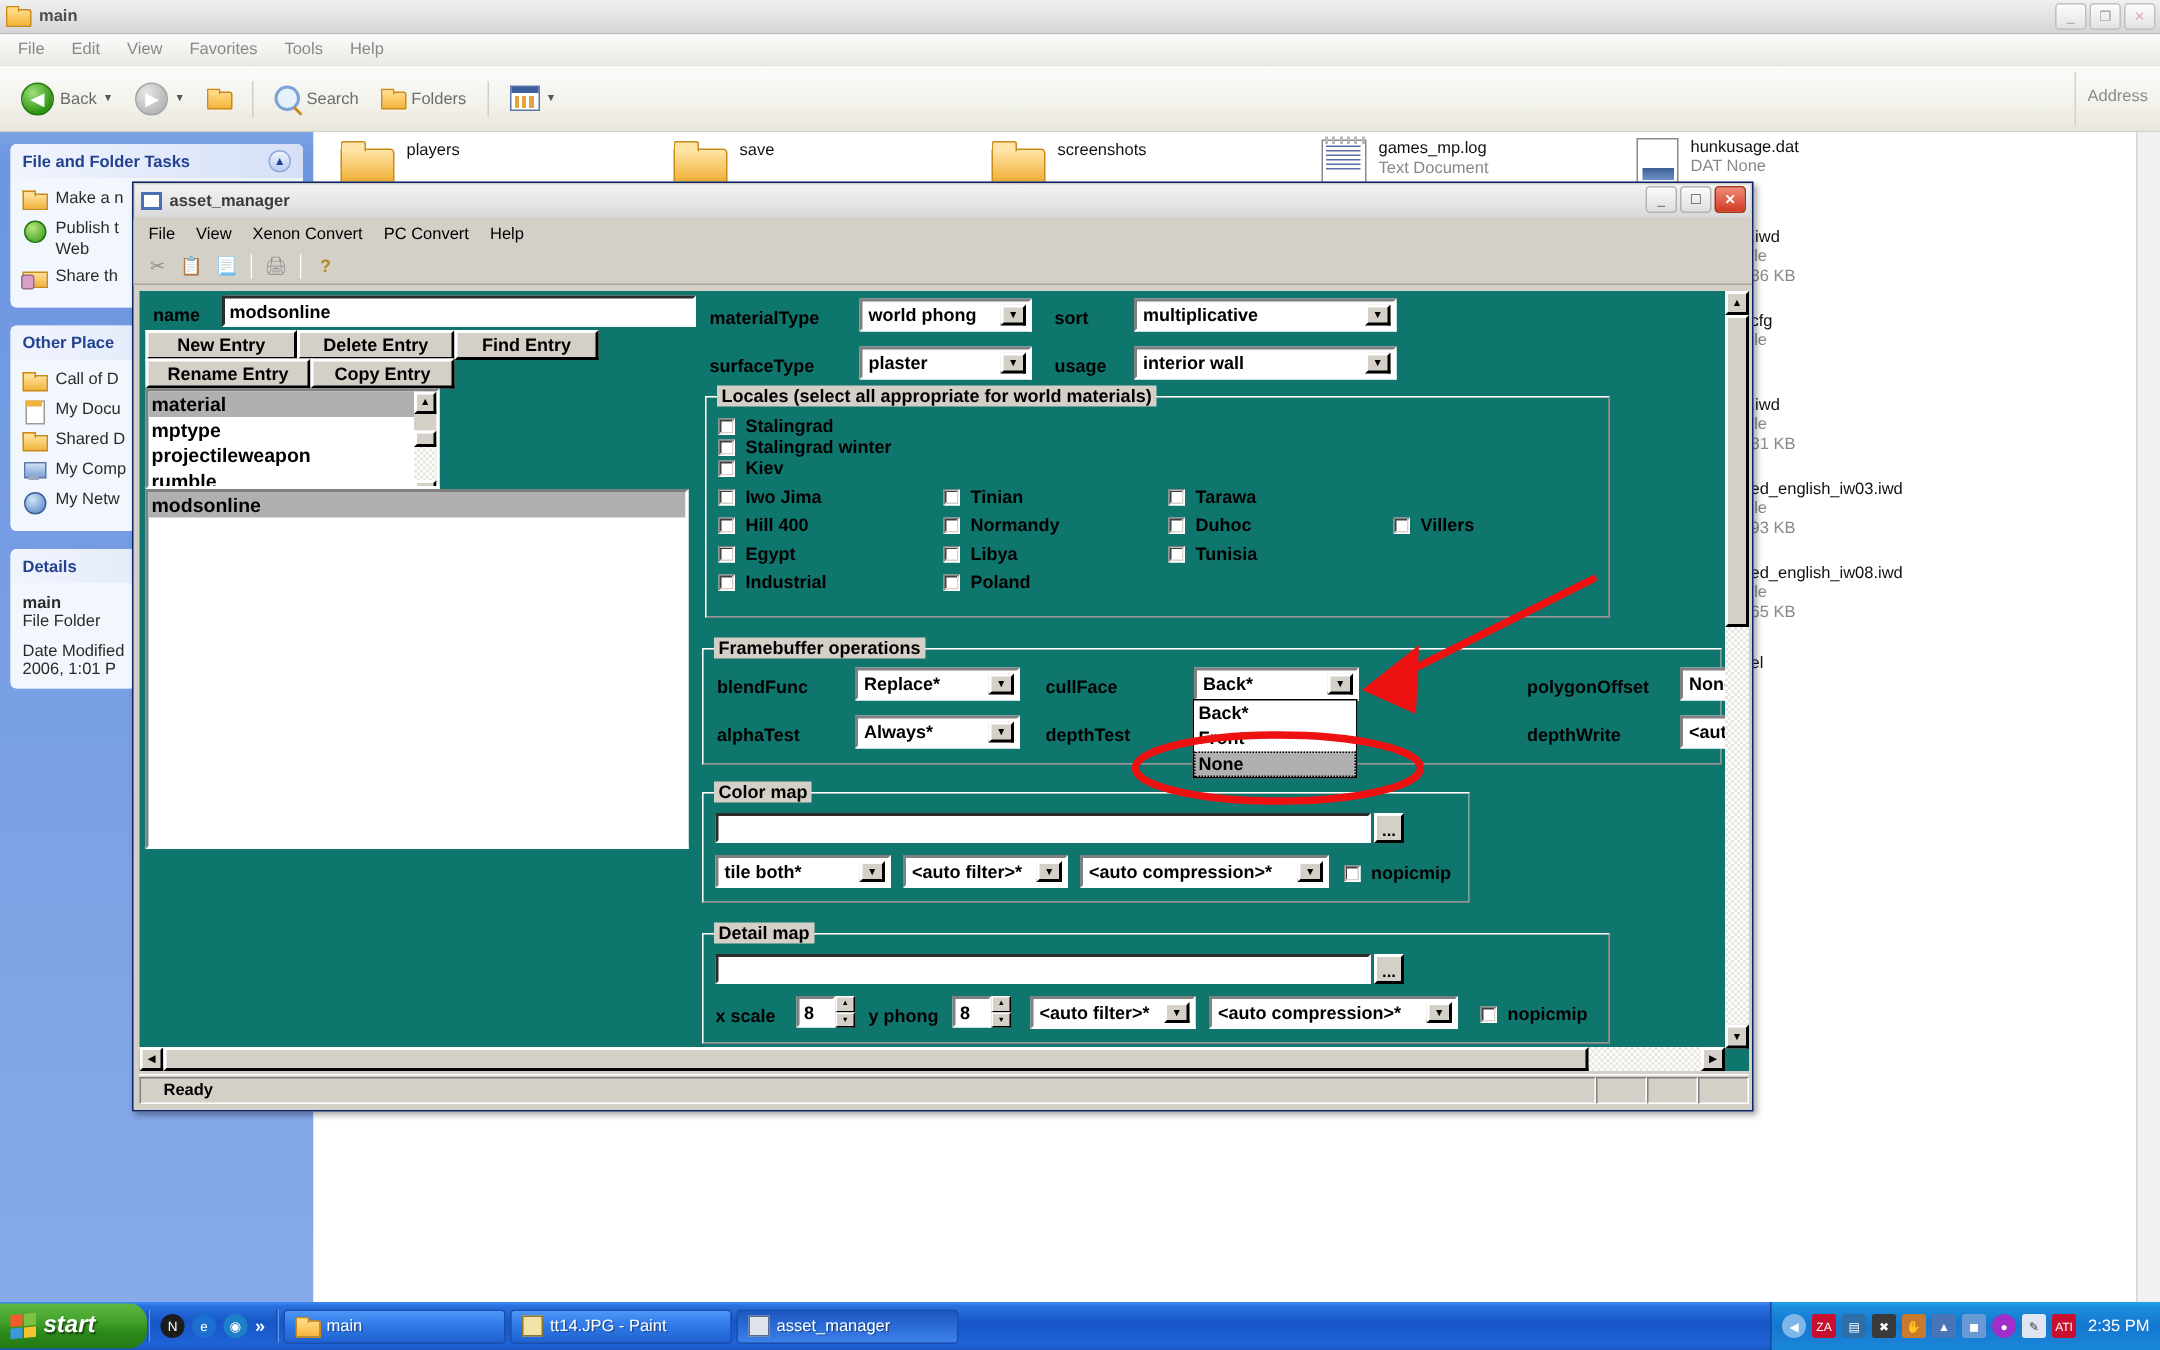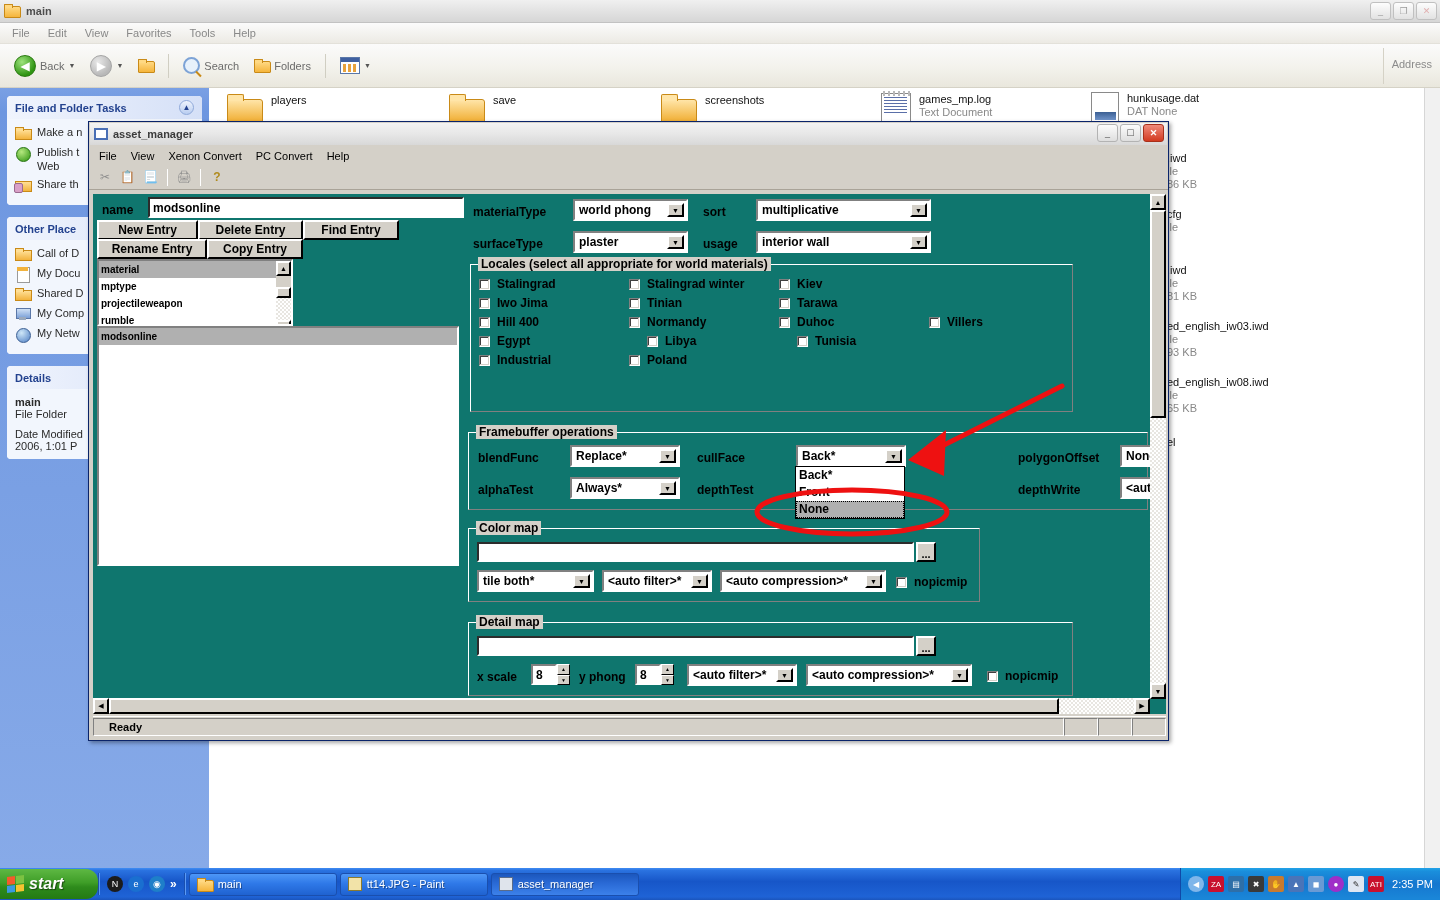--- a/index.html
+++ b/index.html
@@ -199,21 +199,21 @@
   .grp-title{position:absolute;top:-8px;left:7px;background:#d4d0c8;padding:0 3px;
     font-size:12px;font-weight:bold;color:#000;}
   .cbx{width:11px;height:11px;background:#fff;border:1px solid #808080;
     border-right-color:#fff;border-bottom-color:#fff; box-shadow: inset -1px -1px 0 #d4d0c8, inset 1px 1px 0 #404040;}
   .cbrow{display:flex;align-items:center;gap:7px;font-size:12px;font-weight:bold;color:#000;}
 
   .listbox{
     position:absolute;background:#fff;border:2px solid;border-top-color:#808080;border-left-color:#808080;
     border-right-color:#fff;border-bottom-color:#fff;overflow:hidden;
   }
-  .li{font-size:10px;font-weight:bold;color:#000;padding:0 2px;line-height:17px;}
+  .li{font-size:13px;font-weight:bold;color:#000;padding:0 2px;line-height:17px;}
   .li.sel{background:#b0b0b0;}
 
   .spin{position:absolute;display:flex;}
   .spin .sv{background:#fff;border:2px solid;border-top-color:#808080;border-left-color:#808080;
     border-right-color:#fff;border-bottom-color:#fff;font-size:12px;font-weight:bold;padding:0 3px;}
   .spin .sb{width:13px;display:flex;flex-direction:column;}
   .spin .sb div{flex:1;background:#d4d0c8;border:1px outset #fff;border-top-color:#fff;border-left-color:#fff;
     border-right-color:#404040;border-bottom-color:#404040;font-size:5px;display:flex;align-items:center;justify-content:center;}
 
   .dotbtn{background:#d4d0c8;border:2px outset #fff;border-top-color:#fff;border-left-color:#fff;
@@ -550,68 +550,68 @@
       <div class="combo" style="left:663px;top:37px;width:175px;height:22px;">
         <span class="cv">interior wall</span>
         <span class="cbtn">▼</span>
       </div>
 
       <div class="grp" style="left:377px;top:70px;width:603px;height:148px;">
         <span class="grp-in"></span>
         <span class="grp-title">Locales (select all appropriate for world materials)</span>
 
         <div style="position:absolute;left:8px;top:12px;width:585px;">
+          <div style="display:flex;margin-bottom:5px;flex-direction:column;">
+            <div class="cbrow" style="width:150px;">
+                <span class="cbx"></span>
+                <span>Stalingrad</span>
+              </div>
+            <div class="cbrow" style="width:150px;">
+                <span class="cbx"></span>
+                <span>Stalingrad winter</span>
+              </div>
+            <div class="cbrow" style="width:150px;">
+                <span class="cbx"></span>
+                <span>Kiev</span>
+              </div>
+          </div>
           <div style="display:flex;margin-bottom:5px;">
             <div class="cbrow" style="width:150px;">
                 <span class="cbx"></span>
-                <span>Stalingrad</span>
-              </div>
-            <div class="cbrow" style="width:150px;">
-                <span class="cbx"></span>
-                <span>Stalingrad winter</span>
-              </div>
-            <div class="cbrow" style="width:150px;">
-                <span class="cbx"></span>
-                <span>Kiev</span>
+                <span>Iwo Jima</span>
+              </div>
+            <div class="cbrow" style="width:150px;">
+                <span class="cbx"></span>
+                <span>Tinian</span>
+              </div>
+            <div class="cbrow" style="width:150px;">
+                <span class="cbx"></span>
+                <span>Tarawa</span>
               </div>
           </div>
           <div style="display:flex;margin-bottom:5px;">
             <div class="cbrow" style="width:150px;">
                 <span class="cbx"></span>
-                <span>Iwo Jima</span>
-              </div>
-            <div class="cbrow" style="width:150px;">
-                <span class="cbx"></span>
-                <span>Tinian</span>
-              </div>
-            <div class="cbrow" style="width:150px;">
-                <span class="cbx"></span>
-                <span>Tarawa</span>
+                <span>Hill 400</span>
+              </div>
+            <div class="cbrow" style="width:150px;">
+                <span class="cbx"></span>
+                <span>Normandy</span>
+              </div>
+            <div class="cbrow" style="width:150px;">
+                <span class="cbx"></span>
+                <span>Duhoc</span>
+              </div>
+            <div class="cbrow" style="width:130px;">
+                <span class="cbx"></span>
+                <span>Villers</span>
               </div>
           </div>
           <div style="display:flex;margin-bottom:5px;">
             <div class="cbrow" style="width:150px;">
-                <span class="cbx"></span>
-                <span>Hill 400</span>
-              </div>
-            <div class="cbrow" style="width:150px;">
-                <span class="cbx"></span>
-                <span>Normandy</span>
-              </div>
-            <div class="cbrow" style="width:150px;">
-                <span class="cbx"></span>
-                <span>Duhoc</span>
-              </div>
-            <div class="cbrow" style="width:130px;">
-                <span class="cbx"></span>
-                <span>Villers</span>
-              </div>
-          </div>
-          <div style="display:flex;margin-bottom:5px;">
-            <div class="cbrow" style="width:168px;">
                 <span class="cbx"></span>
                 <span>Egypt</span>
               </div>
             <div class="cbrow" style="width:150px;">
                 <span class="cbx"></span>
                 <span>Libya</span>
               </div>
             <div class="cbrow" style="width:150px;">
                 <span class="cbx"></span>
                 <span>Tunisia</span>

